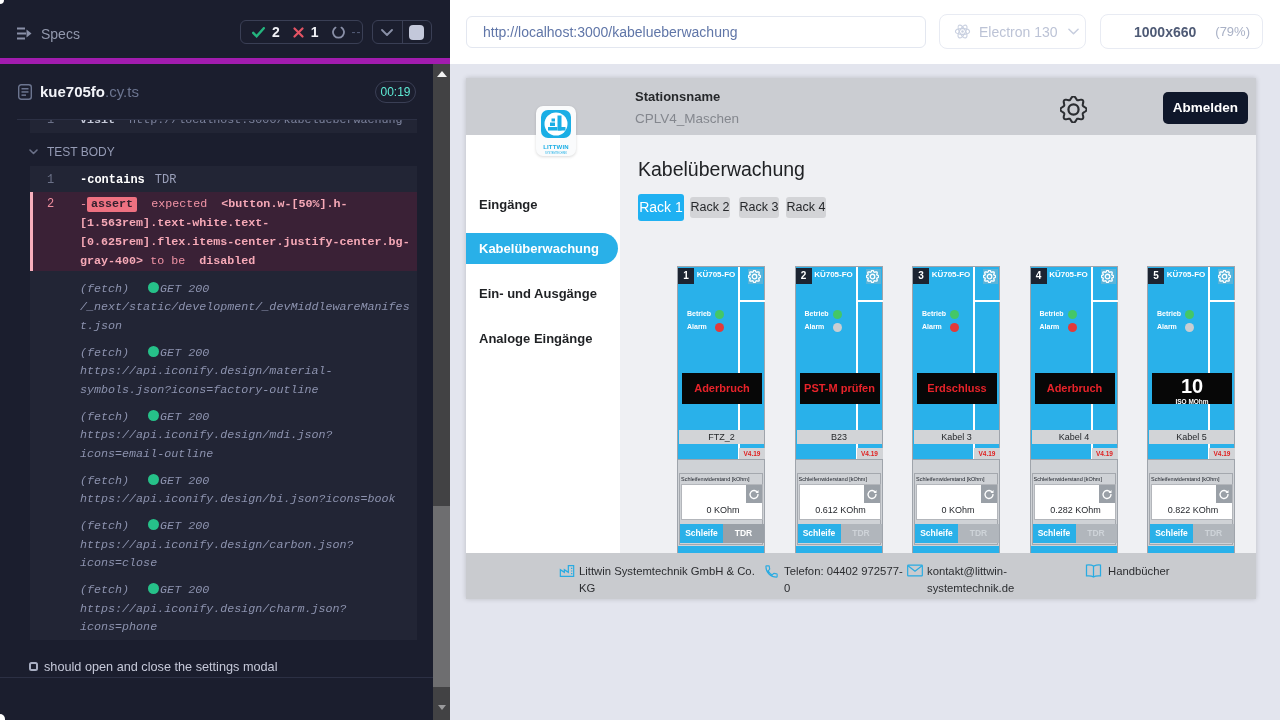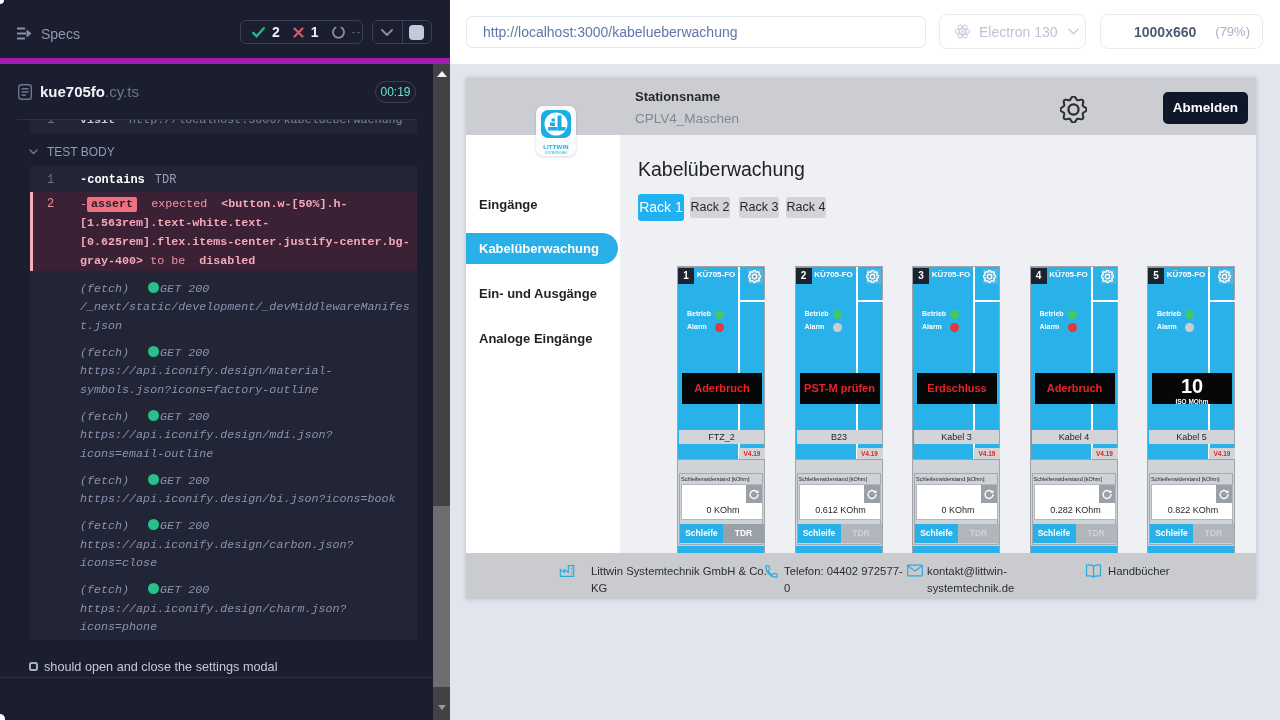--- a/index.html
+++ b/index.html
@@ -439,21 +439,21 @@
               <div class="btn-tdr" style="color:#ced3d8;background:#b1b6bc">TDR</div>
             </div>
             <div class="cstrip"></div>
           </div>
         </div>
     </div>
     <div id="appfoot">
       <svg class="ficon" style="left:93px" width="16" height="14" viewBox="0 0 24 20">
           <path d="M2 18 V8 l6 4 V8 l6 4 V2 h8 v16 z M18 6 h2 M18 10 h2 M18 14 h2" fill="none" stroke="#29abe2" stroke-width="1.8"></path>
         </svg>
-      <div class="fitem" style="left:125px">Littwin Systemtechnik GmbH &amp; Co.<br>KG</div>
+      <div class="fitem" style="left:113px">Littwin Systemtechnik GmbH &amp; Co.<br>KG</div>
       <svg class="ficon" style="left:298px" width="15" height="15" viewBox="0 0 24 24">
           <path d="M6.6 10.8c1.4 2.8 3.8 5.1 6.6 6.6l2.2-2.2c.3-.3.7-.4 1-.2 1.1.4 2.3.6 3.6.6.6 0 1 .4 1 1V20c0 .6-.4 1-1 1C10.6 21 3 13.4 3 4c0-.6.4-1 1-1h3.5c.6 0 1 .4 1 1 0 1.2.2 2.4.6 3.6.1.3 0 .7-.2 1l-2.3 2.2z" fill="none" stroke="#29abe2" stroke-width="1.8"></path>
         </svg>
       <div class="fitem" style="left:318px">Telefon: 04402 972577-<br>0</div>
       <svg class="ficon" style="left:441px" width="16" height="13" viewBox="0 0 24 18">
           <rect x="1" y="1" width="22" height="16" rx="1" fill="none" stroke="#29abe2" stroke-width="1.8"></rect>
           <path d="M1.5 2 L12 10 L22.5 2" fill="none" stroke="#29abe2" stroke-width="1.8"></path>
         </svg>
       <div class="fitem" style="left:461px">kontakt@littwin-<br>systemtechnik.de</div>
       <svg class="ficon" style="left:619px" width="17" height="14" viewBox="0 0 24 20">

